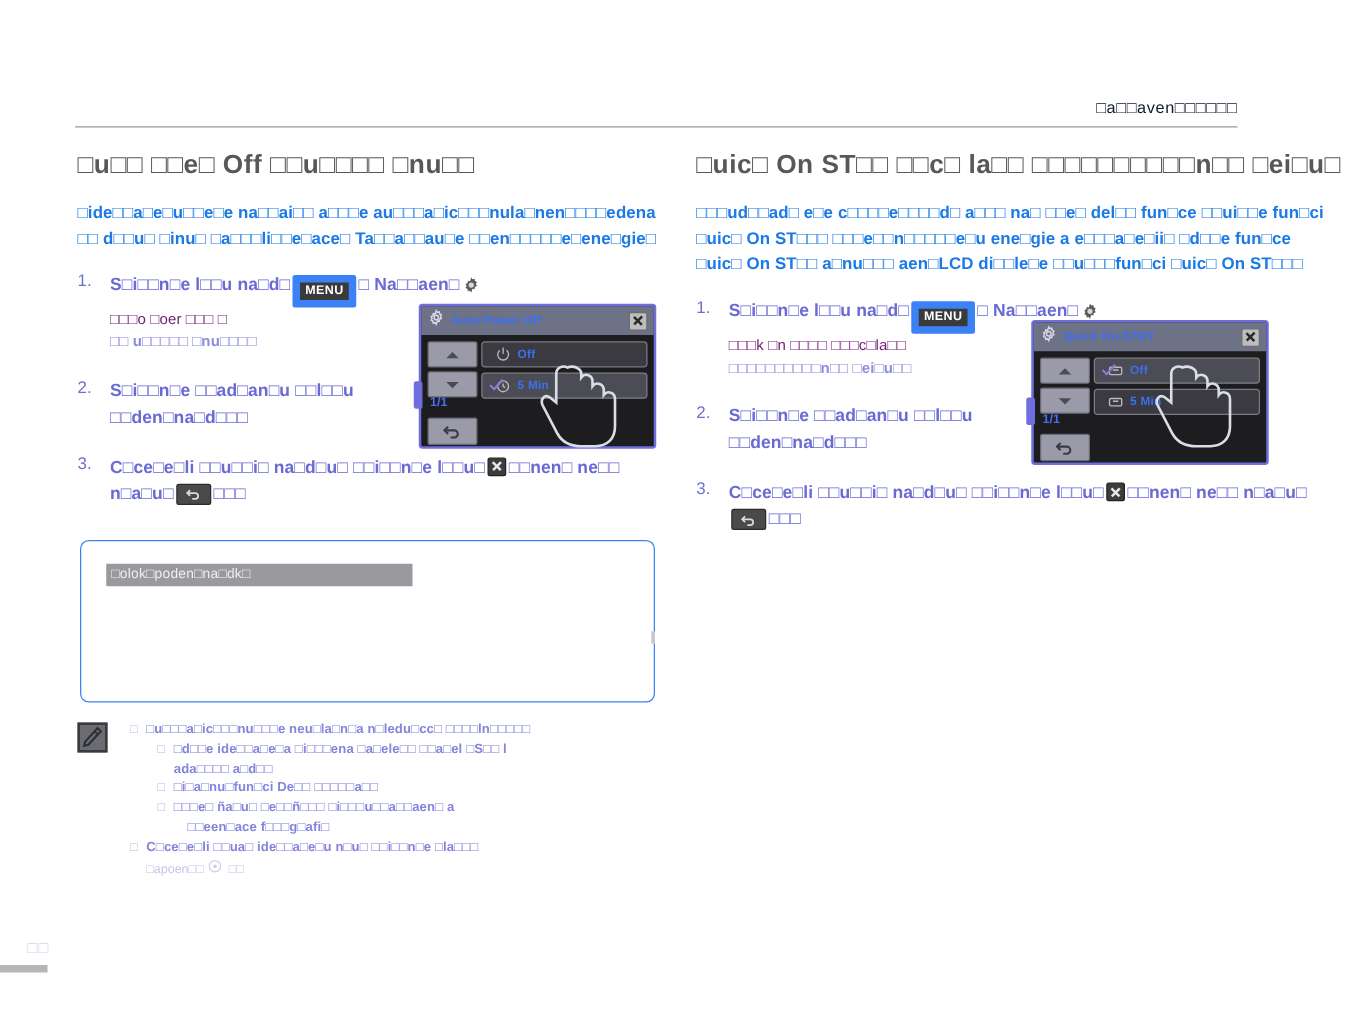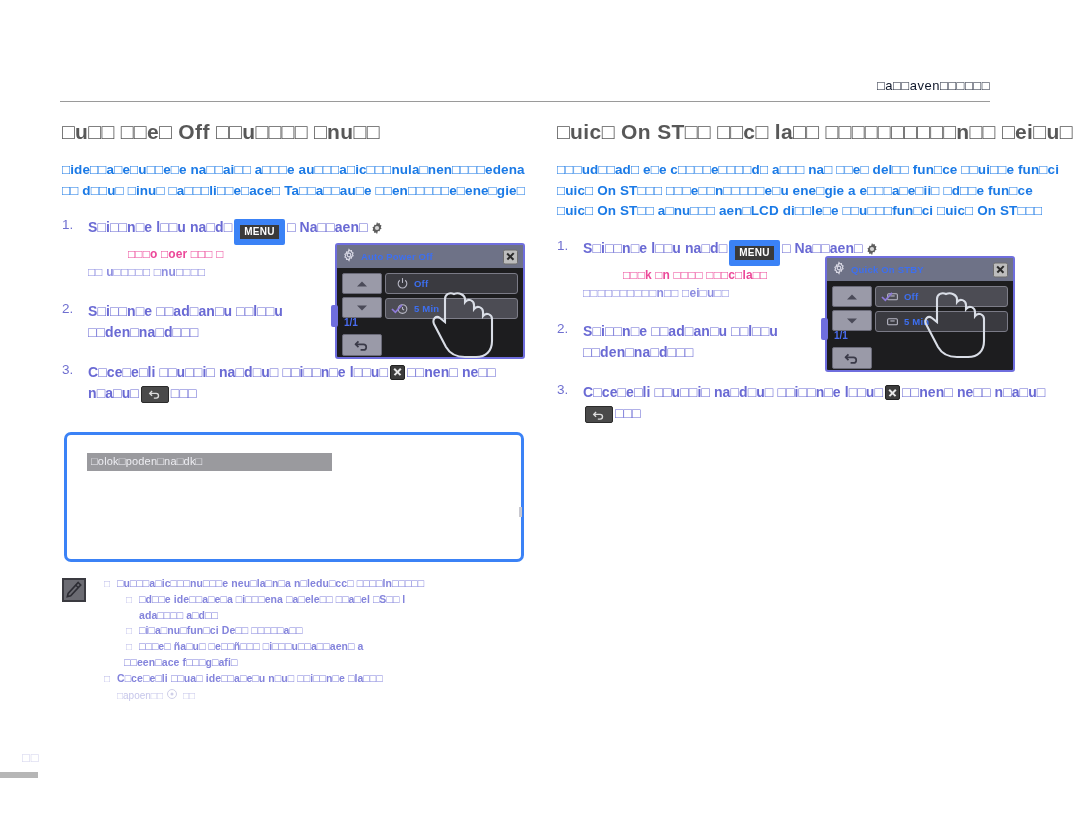--- a/index.html
+++ b/index.html
@@ -40,21 +40,21 @@
     font-size:13.5px;color:#6f6fd0;font-weight:400;
   }
   .step-main{
     font-size:14px;font-weight:700;color:#6a6ad4;line-height:1.5;
     letter-spacing:.1px;
   }
   .step-sub{
     font-size:12px;font-weight:700;color:#8d8de0;line-height:1.45;
     margin-top:1px;letter-spacing:.1px;
   }
-  .step-sub.faint{color:#ec4899;font-weight:700;margin-left:40px;}
+  .step-sub.faint{color:#701a75;font-weight:400;}
 
   
   .chip-menu{
     display:inline-block;vertical-align:-3px;margin:0 2px;
     background:#3a3a3a;color:#ffffff;font-size:10px;font-weight:700;
     padding:2px 4px 2px 4px;border-radius:2px;letter-spacing:.3px;
     line-height:1;border:6px solid #3b82f6;
   }
   .chip-dark{
     display:inline-block;vertical-align:-5px;margin:0 2px;
@@ -137,21 +137,21 @@
     position:absolute;left:5px;top:50%;transform:translateY(-50%);
   }
   .opt-ico{margin-right:5px;display:inline-flex;align-items:center;}
   .opt-label{font-size:9.5px;font-weight:700;color:#3d6ff0;letter-spacing:.2px;}
 
   .hand{position:absolute;pointer-events:none;}
 
   
   .shot{
     position:absolute;left:64px;top:432px;width:460px;height:130px;
-    border:3px solid #3b82f6;border-radius:7px;background:#ffffff;box-sizing:border-box;
+    border:1px solid #3b82f6;border-radius:7px;background:#ffffff;box-sizing:border-box;
   }
   .shot-bar{
     position:absolute;left:20px;top:18px;width:245px;height:18px;background:#9a9a9e;
   }
   .shot-bar-text{
     position:absolute;left:4px;top:2px;font-size:11px;color:#ededf2;letter-spacing:.2px;
     white-space:nowrap;
   }
   .shot-nub{position:absolute;right:-1px;top:72px;width:3px;height:10px;background:#c8c8d0;}
 
@@ -397,21 +397,21 @@
       </div>
       <div class="note-l1" style="margin-left:35px;">ada□□□□ a□d□□</div>
       <div class="note-row" style="margin-left:22px;">
         <span class="note-bullet">□</span>
         <span class="note-l1">□i□a□nu□fun□ci De□□ □□□□□a□□</span>
       </div>
       <div class="note-row" style="margin-left:22px;">
         <span class="note-bullet">□</span>
         <span class="note-l1">□□□e□ ña□u□ □e□□ñ□□□ □i□□□u□□a□□aen□ a</span>
       </div>
-      <div class="note-l1" style="margin-left:20px;">□□een□ace f□□□g□afi□</div>
+      <div class="note-l1" style="margin-left:46px;">□□een□ace f□□□g□afi□</div>
       <div class="note-row">
         <span class="note-bullet">□</span>
         <span class="note-l1">C□ce□e□li □□ua□ ide□□a□e□u n□u□ □□i□□n□e □la□□□</span>
       </div>
       <div style="margin-left:13px;display:flex;align-items:center;">
         <span class="note-faint" style="margin-left:0;">□apoen□□</span>
         <span class="ring-inline"><svg width="12" height="12" viewBox="0 0 24 24">
               <circle cx="12" cy="12" r="9" fill="none" stroke="#cfcfe8" stroke-width="2"></circle>
               <circle cx="12" cy="12" r="3" fill="#cfcfe8"></circle>
             </svg></span>

